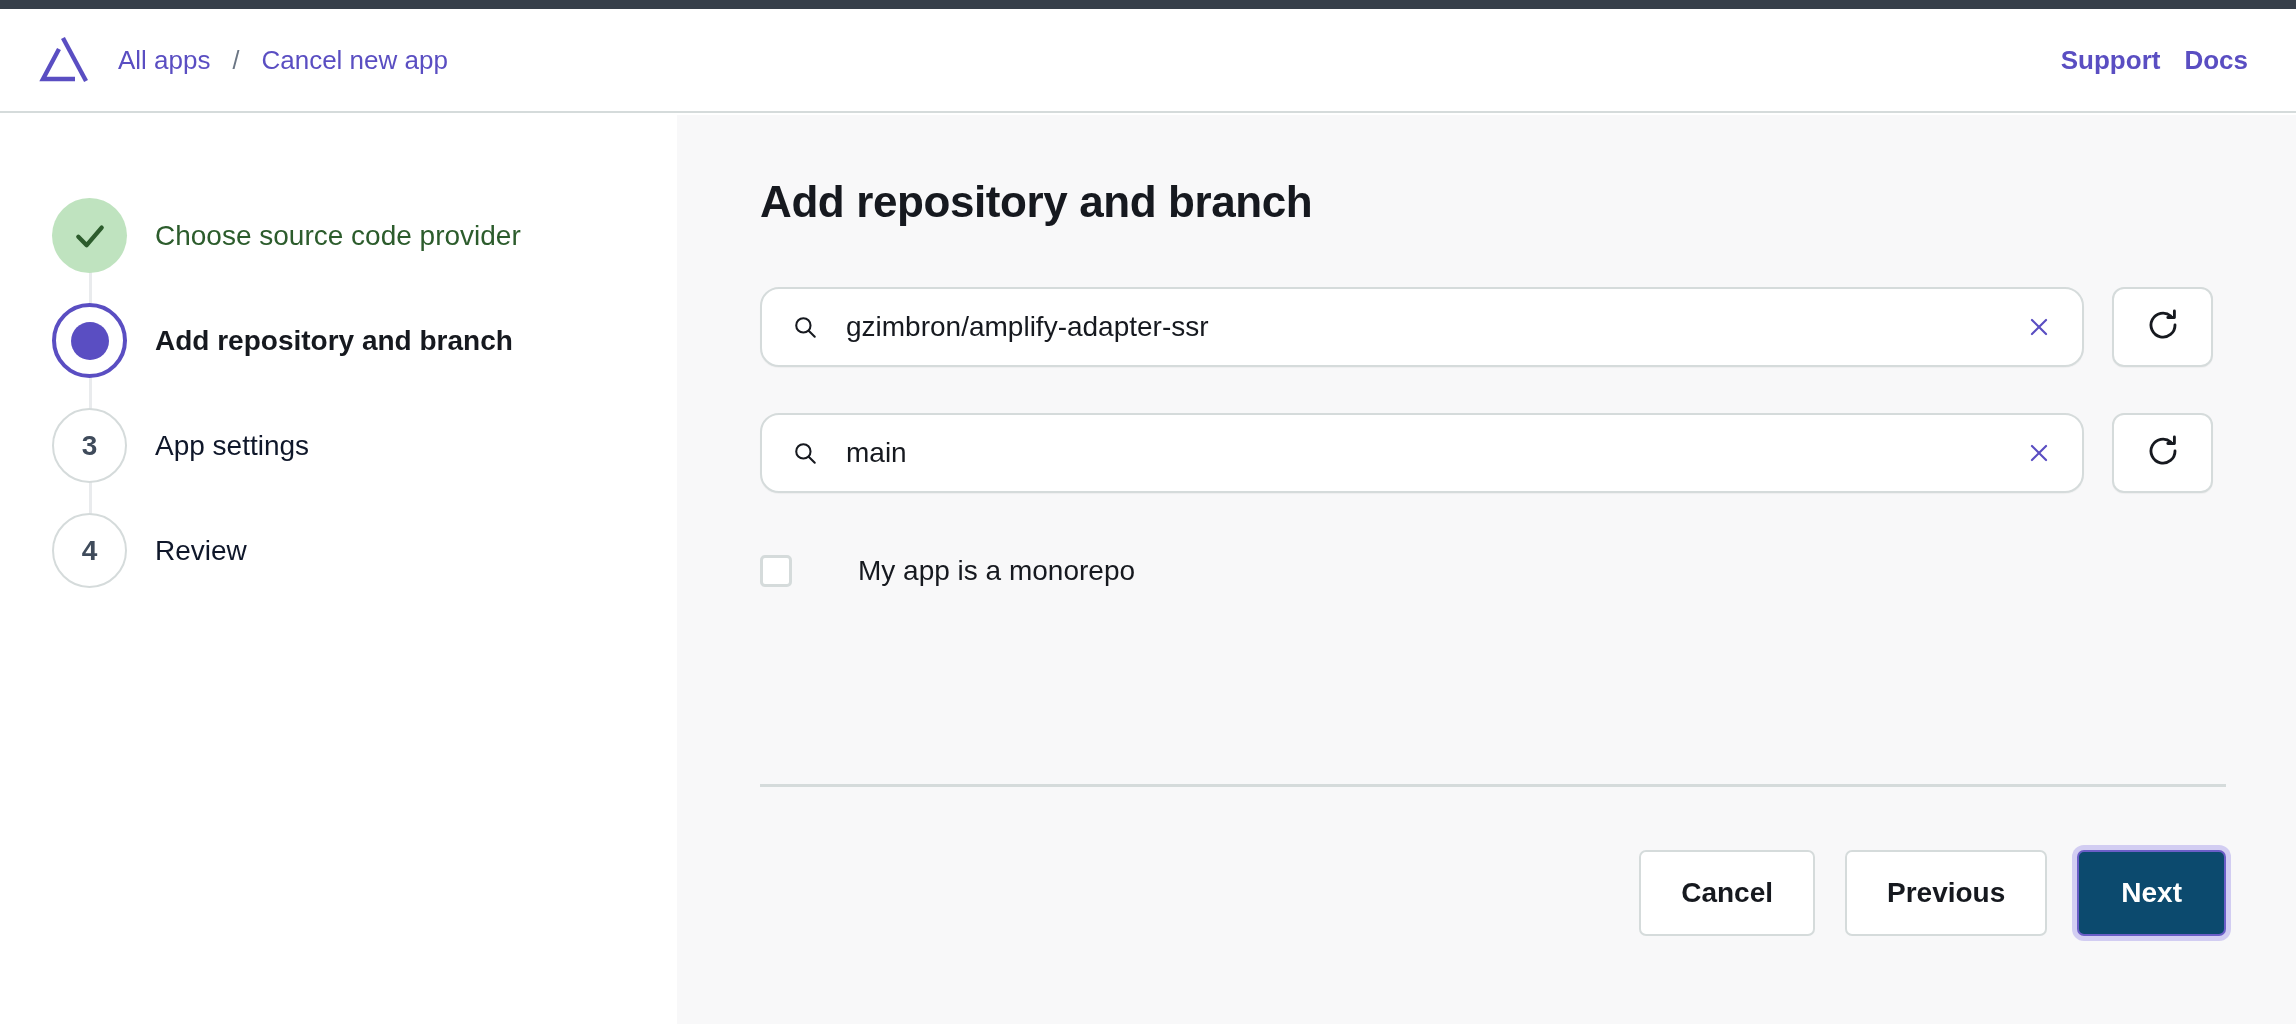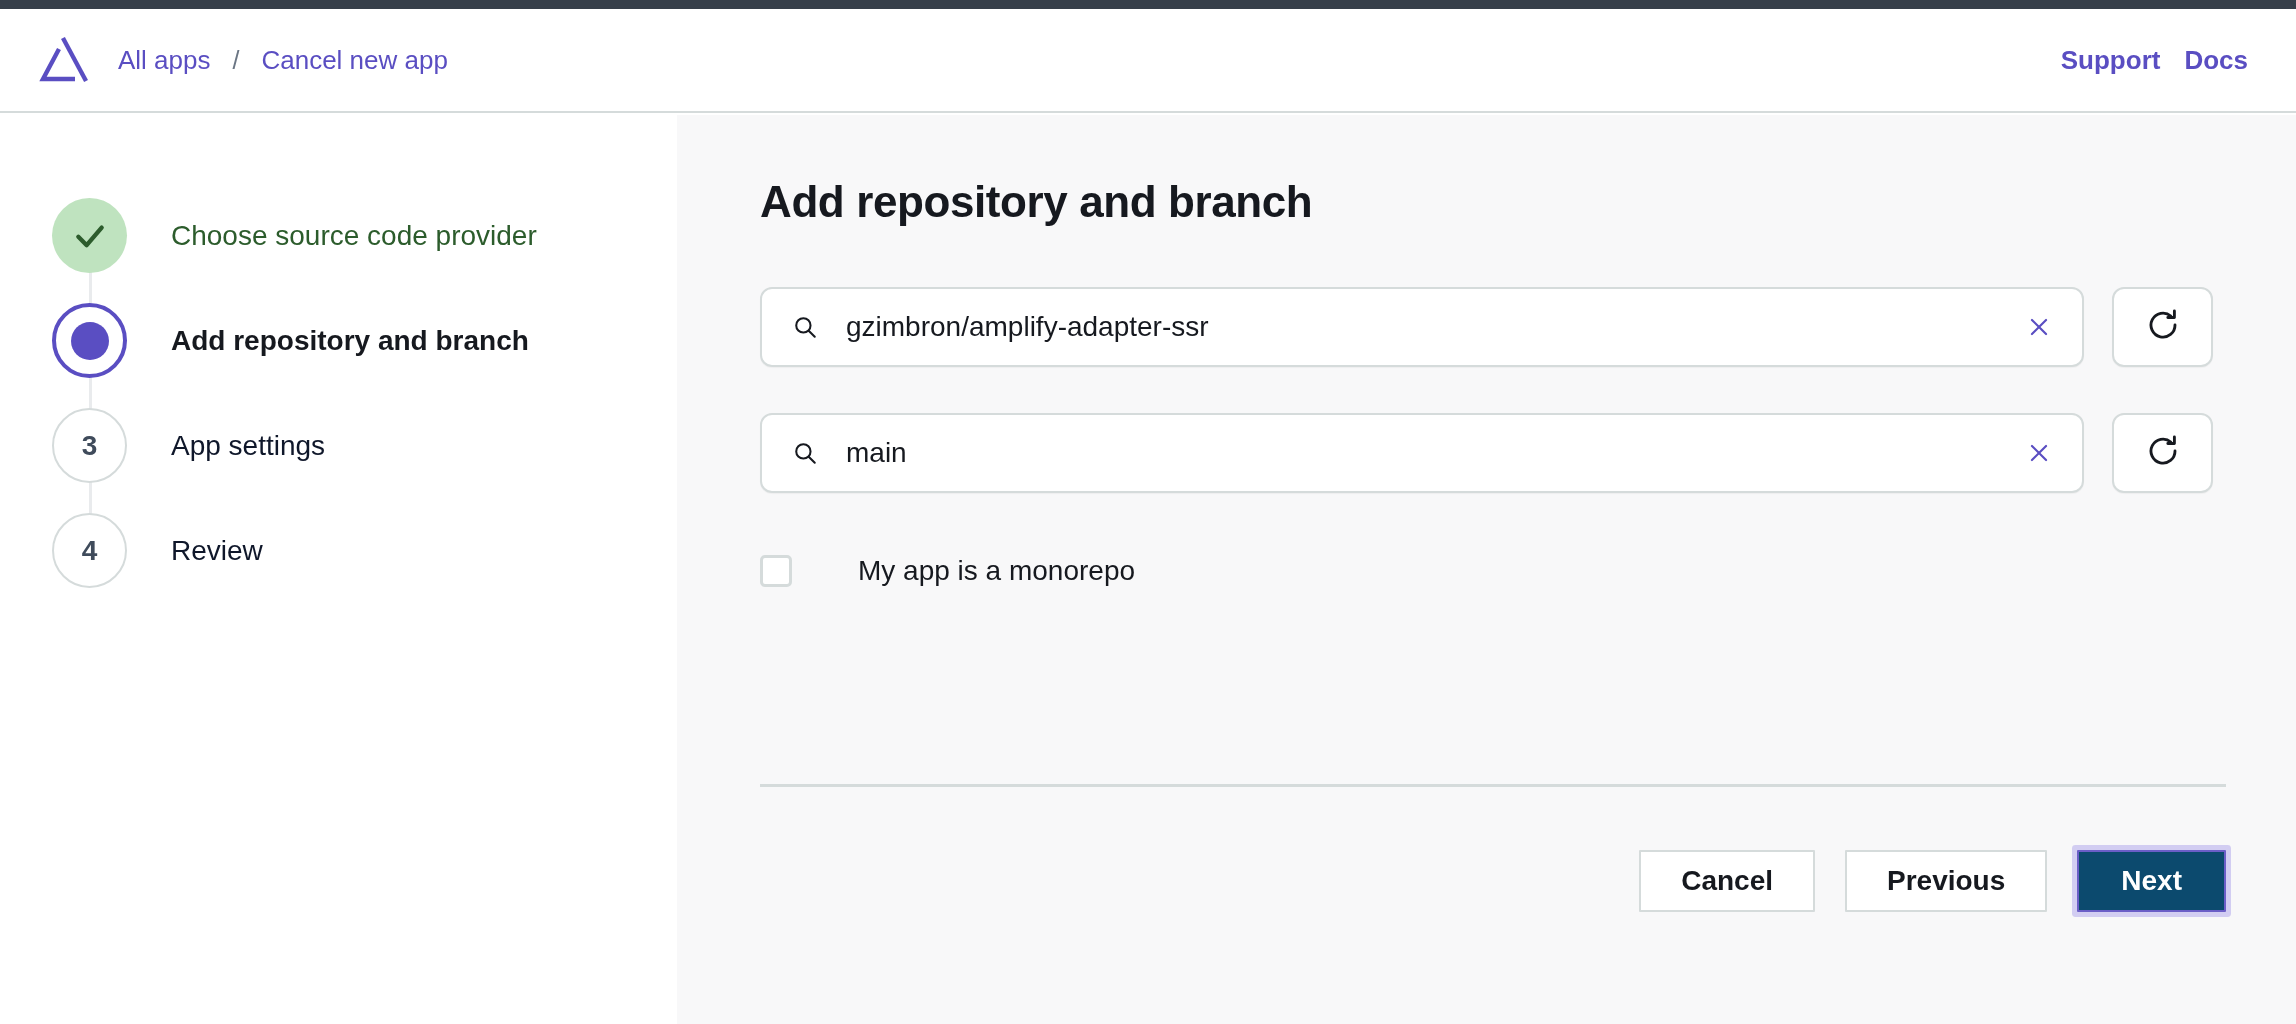--- a/index.html
+++ b/index.html
@@ -153,21 +153,21 @@
 
   .step-marker.pending {
     border: 2px solid #d5dbdb;
     background: #ffffff;
     font-size: 28px;
     color: #3f4b5b;
     font-weight: bold;
   }
 
   .step-label {
-    margin-left: 44px;
+    margin-left: 28px;
     font-size: 28px;
     color: #56616d;
     white-space: nowrap;
   }
   .step-label.done   { color: #2c5c2c; }
   .step-label.active { color: #16191f; font-weight: bold; }
   .step-label.pending{ color: #0f172a; }
 
   
   .main {
@@ -191,21 +191,21 @@
     align-items: center;
     gap: 28px;
     margin-bottom: 46px;
   }
 
   .search-box {
     flex: 0 0 1324px;
     height: 80px;
     background: #ffffff;
     border: 2px solid #d5dbdb;
-    border-radius: 12px;
+    border-radius: 19px;
     display: flex;
     align-items: center;
     padding: 0 22px 0 30px;
     box-shadow: 0 1px 1px rgba(0,0,0,0.04);
   }
 
   .search-icon {
     flex: 0 0 auto;
     display: flex;
     align-items: center;
@@ -290,22 +290,22 @@
     left: 83px;
     top: 735px;
     width: 1466px;
     display: flex;
     justify-content: flex-end;
     align-items: center;
     gap: 30px;
   }
 
   .btn {
-    height: 62px;
-    border-radius: 1px;
+    height: 86px;
+    border-radius: 7px;
     font-size: 28px;
     font-weight: bold;
     display: flex;
     align-items: center;
     justify-content: center;
     cursor: pointer;
     white-space: nowrap;
   }
 
   .btn-secondary {

